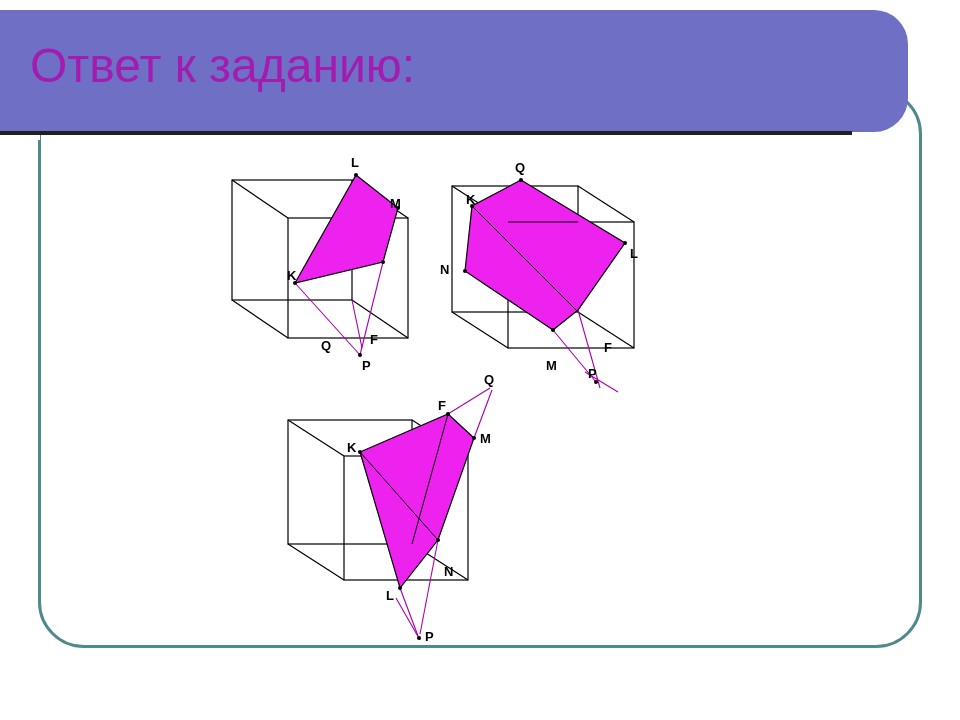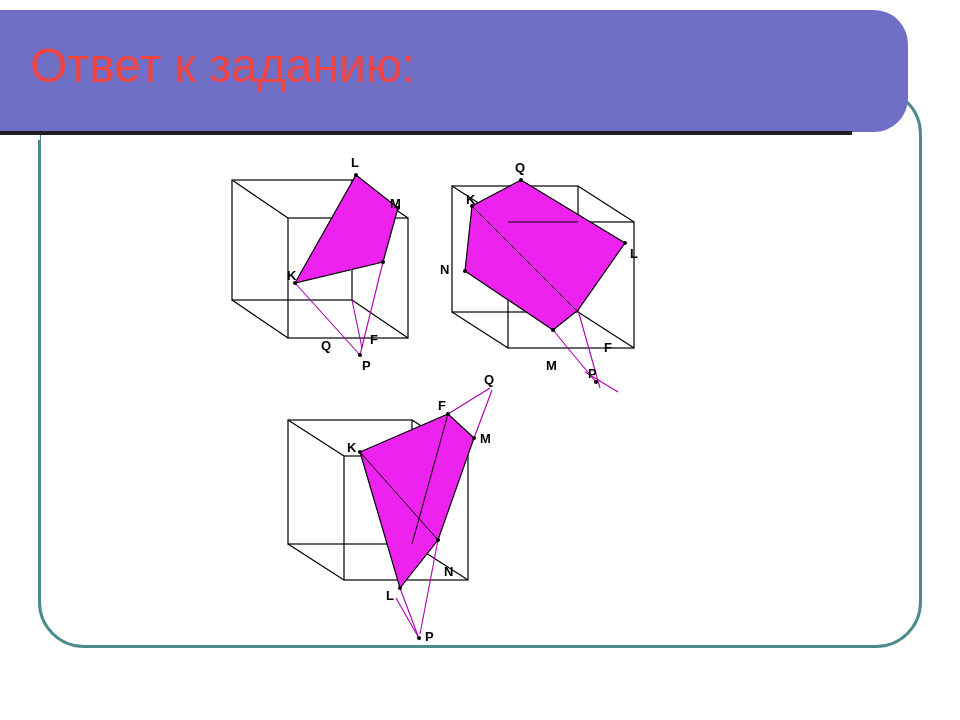--- a/index.html
+++ b/index.html
@@ -36,21 +36,21 @@
     height: 122px;
     background: #6f6fc6;
     border-top-right-radius: 34px;
     border-bottom-right-radius: 34px;
   }
   #title-text {
     position: absolute;
     left: 30px;
     top: 38px;
     font-size: 48px;
-    color: #ef4444;
+    color: #a21caf;
     font-family: "Liberation Sans", sans-serif;
     letter-spacing: 0px;
     white-space: nowrap;
   }
   
   #title-rule {
     position: absolute;
     left: 0px;
     top: 131px;
     width: 852px;

